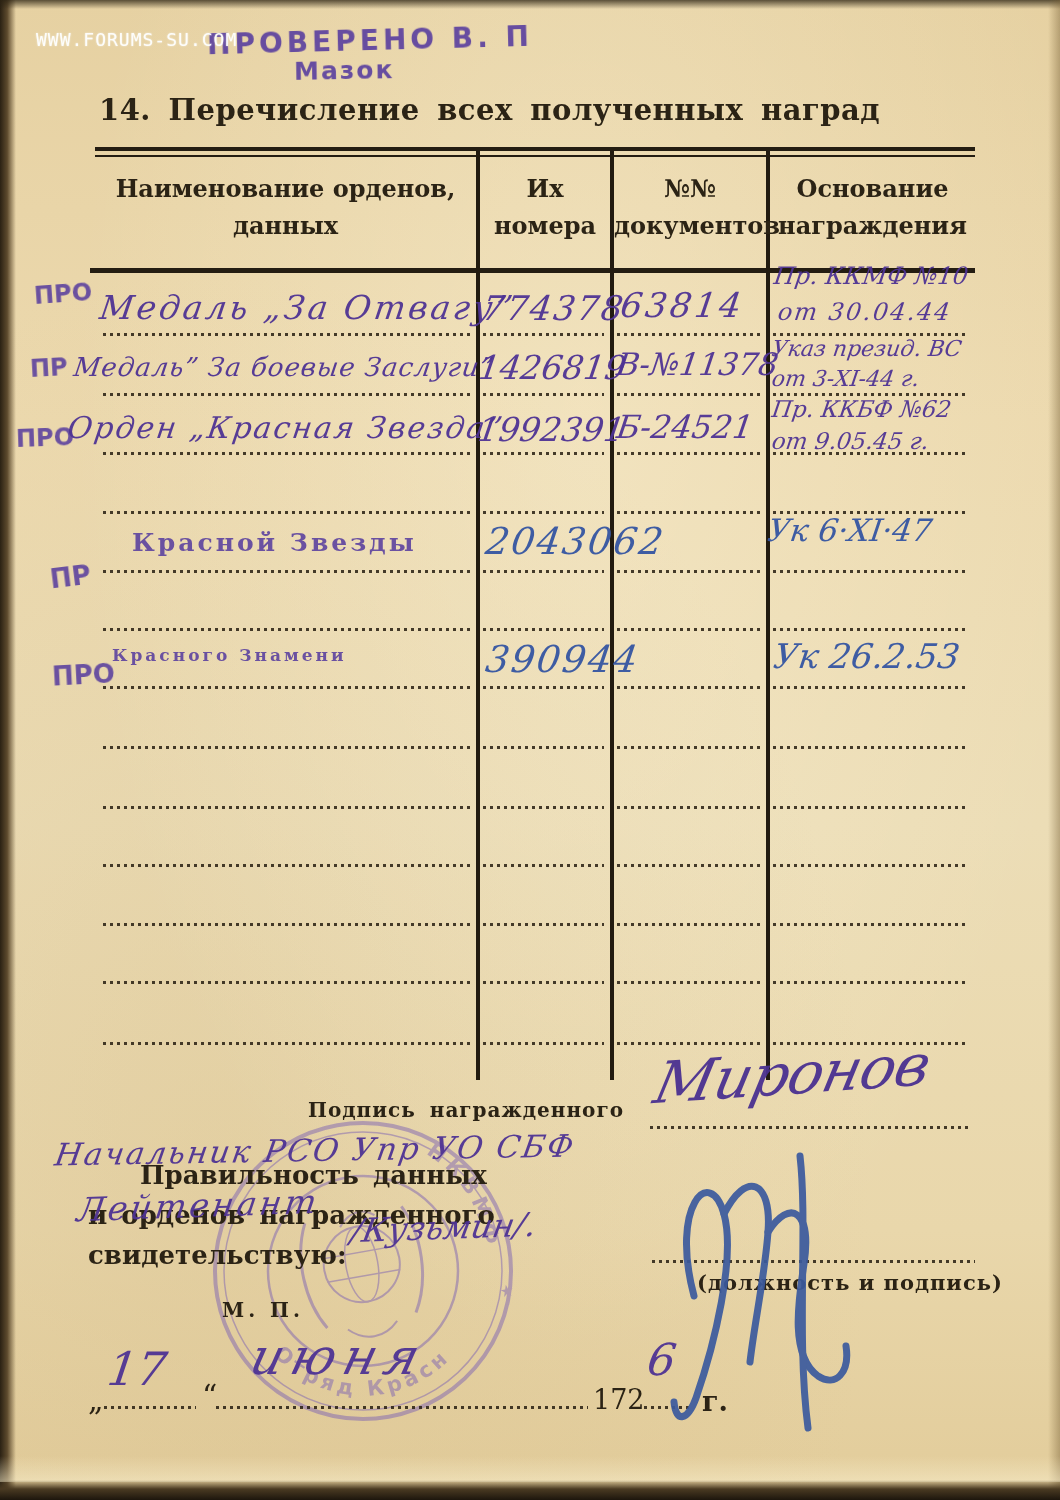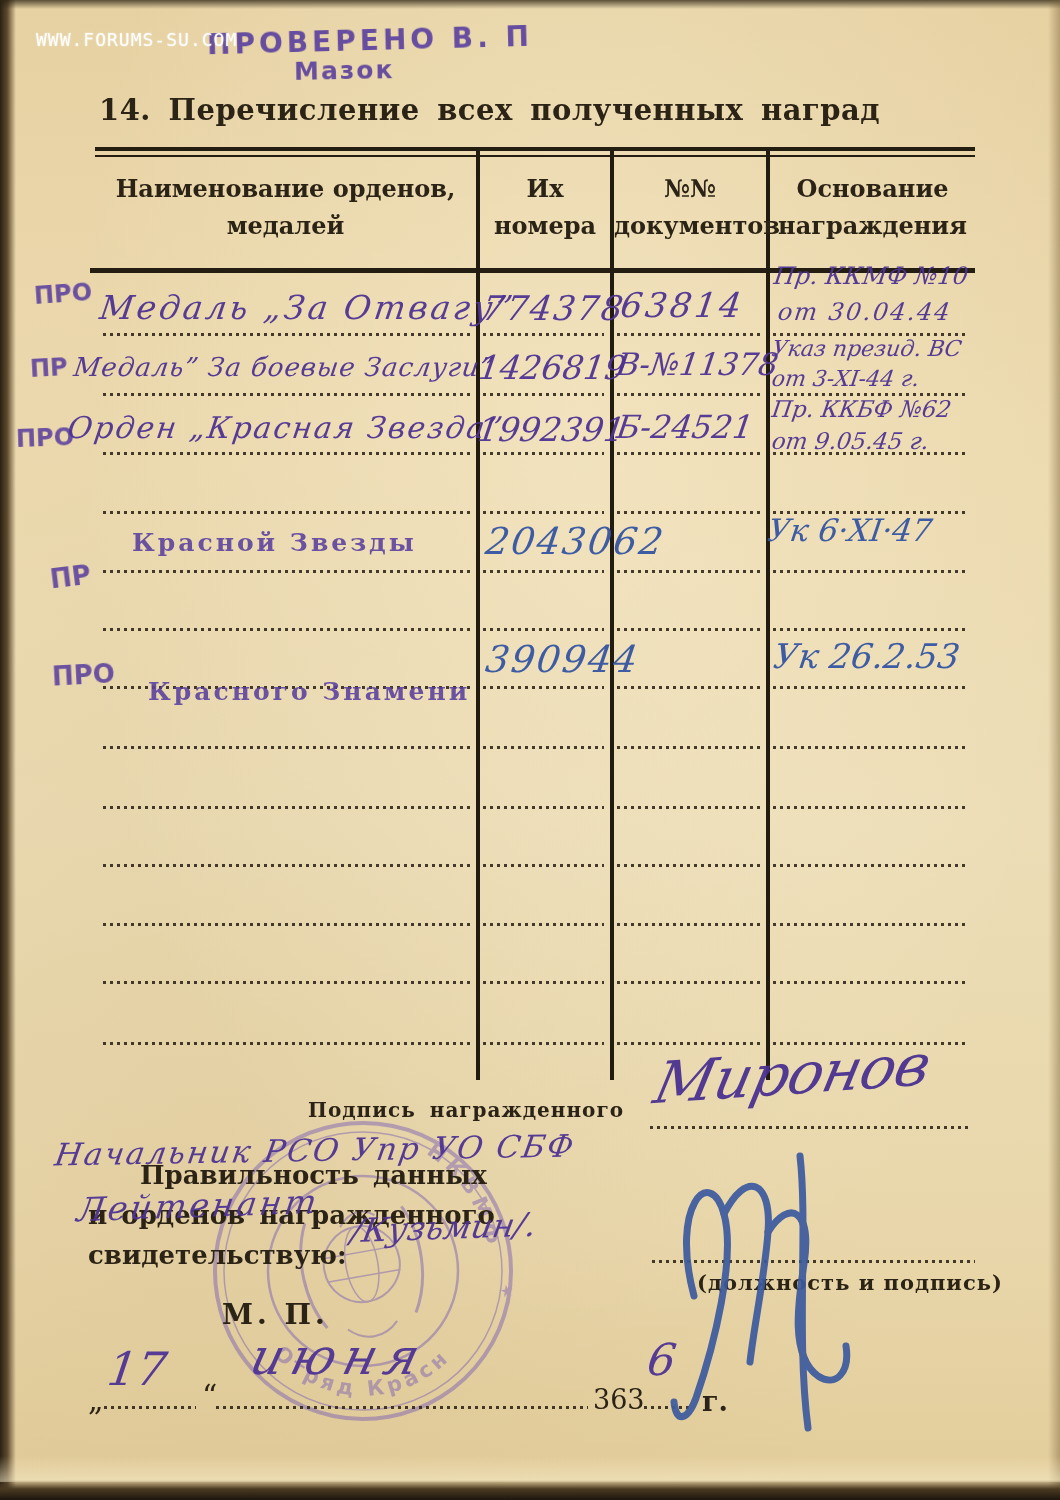--- a/index.html
+++ b/index.html
@@ -65,21 +65,21 @@
   <div class="hline" style="left:95px;top:155px;width:880px;height:2px;"></div>
 
   <div class="hline" style="left:90px;top:268px;width:885px;height:5px;"></div>
 
   <div class="vline" style="left:476px;top:151px;width:4px;height:929px;"></div>
   <div class="vline" style="left:610px;top:151px;width:4px;height:929px;"></div>
   <div class="vline" style="left:766px;top:151px;width:4px;height:929px;"></div>
 
   <div class="hcell" style="left:95px;top:170px;width:381px;">
     <div>Наименование орденов,</div>
-    <div>медалей</div>
+    <div>данных</div>
   </div>
   <div class="hcell" style="left:480px;top:170px;width:130px;">
     <div>Их</div>
     <div>номера</div>
   </div>
   <div class="hcell" style="left:614px;top:170px;width:152px;">
     <div>№№</div>
     <div>документов</div>
   </div>
   <div class="hcell" style="left:770px;top:170px;width:205px;">
@@ -163,21 +163,21 @@
   <div class="abs hwp" style="left:68px;top:410px;font-size:30px;letter-spacing:2px;">Орден „Красная Звезда”</div>
   <div class="abs hwp" style="left:478px;top:410px;font-size:33px;">1992391</div>
   <div class="abs hwp" style="left:617px;top:408px;font-size:32px;">Б-24521</div>
   <div class="abs hwp" style="left:772px;top:396px;font-size:23px;">Пр. ККБФ №62</div>
   <div class="abs hwp" style="left:772px;top:428px;font-size:23px;">от 9.05.45 г.</div>
 
   <div class="abs stamped" style="left:132px;top:528px;font-size:25px;">Красной Звезды</div>
   <div class="abs hwb" style="left:486px;top:520px;font-size:37px;letter-spacing:2px;">2043062</div>
   <div class="abs hwb" style="left:768px;top:512px;font-size:31px;">Ук 6·XI·47</div>
 
-  <div class="abs stamped" style="left:112px;top:677px;font-size:25px;margin-left:36px;">Красного Знамени</div>
+  <div class="abs stamped" style="left:112px;top:645px;font-size:17px;">Красного Знамени</div>
   <div class="abs hwb" style="left:486px;top:638px;font-size:37px;letter-spacing:2px;">390944</div>
   <div class="abs hwb" style="left:774px;top:636px;font-size:34px;">Ук 26.2.53</div>
 
   <svg class="abs" style="left:198px;top:1106px;opacity:.48;transform:rotate(-10deg);z-index:1;" width="330" height="330" viewBox="0 0 330 330" fill="none" stroke="#7a5fb4">
     <circle cx="165" cy="165" r="148" stroke-width="4"></circle>
     <circle cx="165" cy="165" r="139" stroke-width="1.5"></circle>
     <circle cx="165" cy="165" r="95" stroke-width="2.5"></circle>
     <circle cx="165" cy="158" r="38" stroke-width="2"></circle>
     <ellipse cx="165" cy="158" rx="16" ry="38" stroke-width="1.5"></ellipse>
     <path d="M128,146 h74 M128,170 h74" stroke-width="1.5"></path>
@@ -211,27 +211,27 @@
   <svg class="abs" style="left:622px;top:1136px;z-index:4;" width="300" height="300" viewBox="0 0 300 300" fill="none" stroke="#3b5a9e" stroke-width="7" stroke-linecap="round" opacity=".92">
     <path d="M72,160 C48,70 88,28 102,78 C114,122 92,210 74,262 C66,284 54,288 52,266"></path>
     <path d="M102,78 C124,34 150,44 146,96 C143,138 132,190 128,226"></path>
     <path d="M146,96 C168,62 190,74 182,128 C176,166 168,220 196,240 C214,252 228,236 224,210"></path>
     <path d="M178,20 C186,90 174,200 186,292"></path>
   </svg>
 
   <div class="dotline" style="left:652px;top:1260px;width:323px;"></div>
   <div class="abs printed caption" style="left:697px;top:1270px;z-index:3;">(должность и подпись)</div>
 
-  <div class="abs printed bold" style="left:222px;top:1298px;font-size:28px;letter-spacing:4px;z-index:3;">М. П.</div>
+  <div class="abs printed bold" style="left:222px;top:1298px;font-size:20px;letter-spacing:4px;z-index:3;">М. П.</div>
 
   <div class="abs printed" style="left:88px;top:1382px;font-size:30px;z-index:3;">„</div>
   <div class="dotline" style="left:104px;top:1406px;width:92px;"></div>
   <div class="abs printed" style="left:202px;top:1378px;font-size:30px;z-index:3;">“</div>
   <div class="dotline" style="left:216px;top:1406px;width:372px;"></div>
-  <div class="abs printed" style="left:593px;top:1384px;font-size:27px;z-index:3;">363</div>
+  <div class="abs printed" style="left:593px;top:1384px;font-size:27px;z-index:3;">172</div>
   <div class="dotline" style="left:644px;top:1406px;width:46px;"></div>
   <div class="abs printed" style="left:702px;top:1386px;font-size:27px;font-weight:bold;z-index:3;">г.</div>
 
   <div class="abs hwp" style="left:108px;top:1342px;font-size:46px;">17</div>
   <div class="abs hwp" style="left:252px;top:1328px;font-size:50px;letter-spacing:8px;transform:skewX(-14deg);">июня</div>
   <div class="abs hwp" style="left:648px;top:1334px;font-size:44px;">6</div>
 
   <div class="abs edge-left"></div>
   <div class="abs edge-top"></div>
   <div class="abs edge-right"></div>

